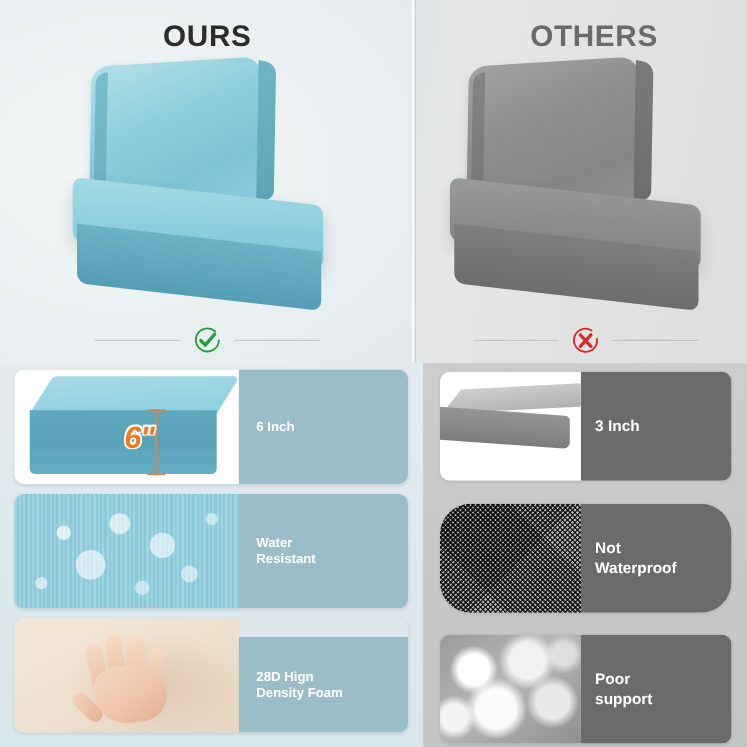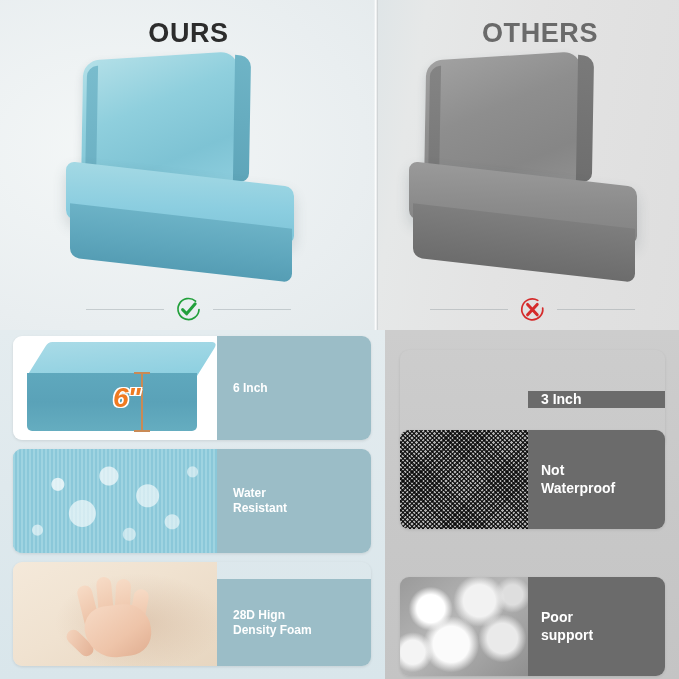--- a/index.html
+++ b/index.html
@@ -214,22 +214,22 @@
   .left-card .thumb { width: 204px; }
   .left-card .label { background: #9bbdc7; padding-left: 16px; font-size: 12px; }
   .lc1 { top: 6px; }
   .lc2 { top: 119px; }
   .lc3 { top: 232px; }
 
   
   .right-card { left: 15px; width: 265px; height: 99px; }
   .right-card .thumb { width: 128px; }
   .right-card .label { background: #6b6b6b; padding-left: 13px; font-size: 14px; }
-  .rc1 { top: 20px; align-items: center; }
-  .rc2 { top: 100px; }
+  .rc1 { top: 8px; }
+  .rc2 { top: 128px; border-radius: 28px; }
   .rc3 { top: 228px; margin-top: 19px; }
 
   
   .thumb-six {
     background: #ffffff;
   }
   .six-block {
     position: absolute;
     left: 14px; top: 6px;
     width: 178px; height: 90px;

